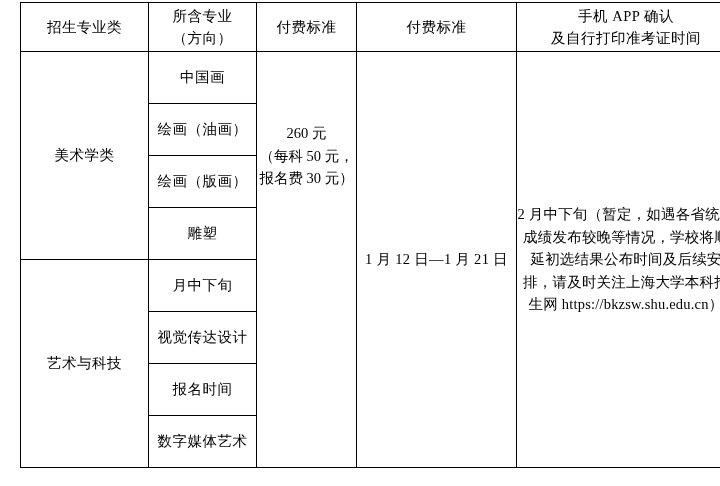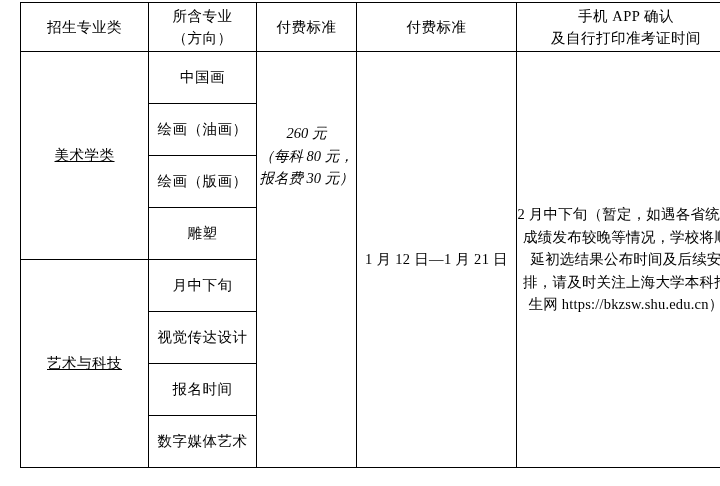--- a/index.html
+++ b/index.html
@@ -47,36 +47,34 @@
   }
   .col-a { width: 128px; }
   .col-b { width: 108px; }
   .col-c { width: 100px; }
   .col-d { width: 160px; }
   .col-e { width: 219px; }
 
   td.cat {
     font-size: 14.5px;
     letter-spacing: 0.5px;
-    text-decoration: underline;
   }
   td.major {
     height: 51px;
     font-size: 14.5px;
     letter-spacing: 0.5px;
   }
   td.fee {
     font-size: 14.5px;
     line-height: 2.0;
     padding: 0 6px;
   }
   td.fee .l {
     display: block;
     white-space: nowrap;
-    font-style: italic;
   }
   td.time {
     font-size: 14.5px;
     letter-spacing: 0.3px;
     white-space: nowrap;
   }
   td.note {
     text-align: left;
     vertical-align: middle;
     font-size: 14.5px;
@@ -118,21 +116,21 @@
           <div>及自行打印准考证时间</div>
         </th>
       </tr>
     </thead>
     <tbody>
       <tr>
         <td class="cat" rowspan="4">美术学类</td>
         <td class="major">中国画</td>
         <td class="fee" rowspan="4" style="border-bottom: none;">
           <span class="l">260 元</span>
-          <span class="l">（每科 80 元，</span>
+          <span class="l">（每科 50 元，</span>
           <span class="l">报名费 30 元）</span>
         </td>
         <td class="time" rowspan="8">1 月 12 日—1 月 21 日</td>
         <td class="note" rowspan="8">2 月中下旬（暂定，如遇各省统考成绩发布较晚等情况，学校将顺延初选结果公布时间及后续安排，请及时关注上海大学本科招生网 https://bkzsw.shu.edu.cn）</td>
       </tr>
       <tr>
         <td class="major">绘画（油画）</td>
       </tr>
       <tr>
         <td class="major">绘画（版画）</td>

